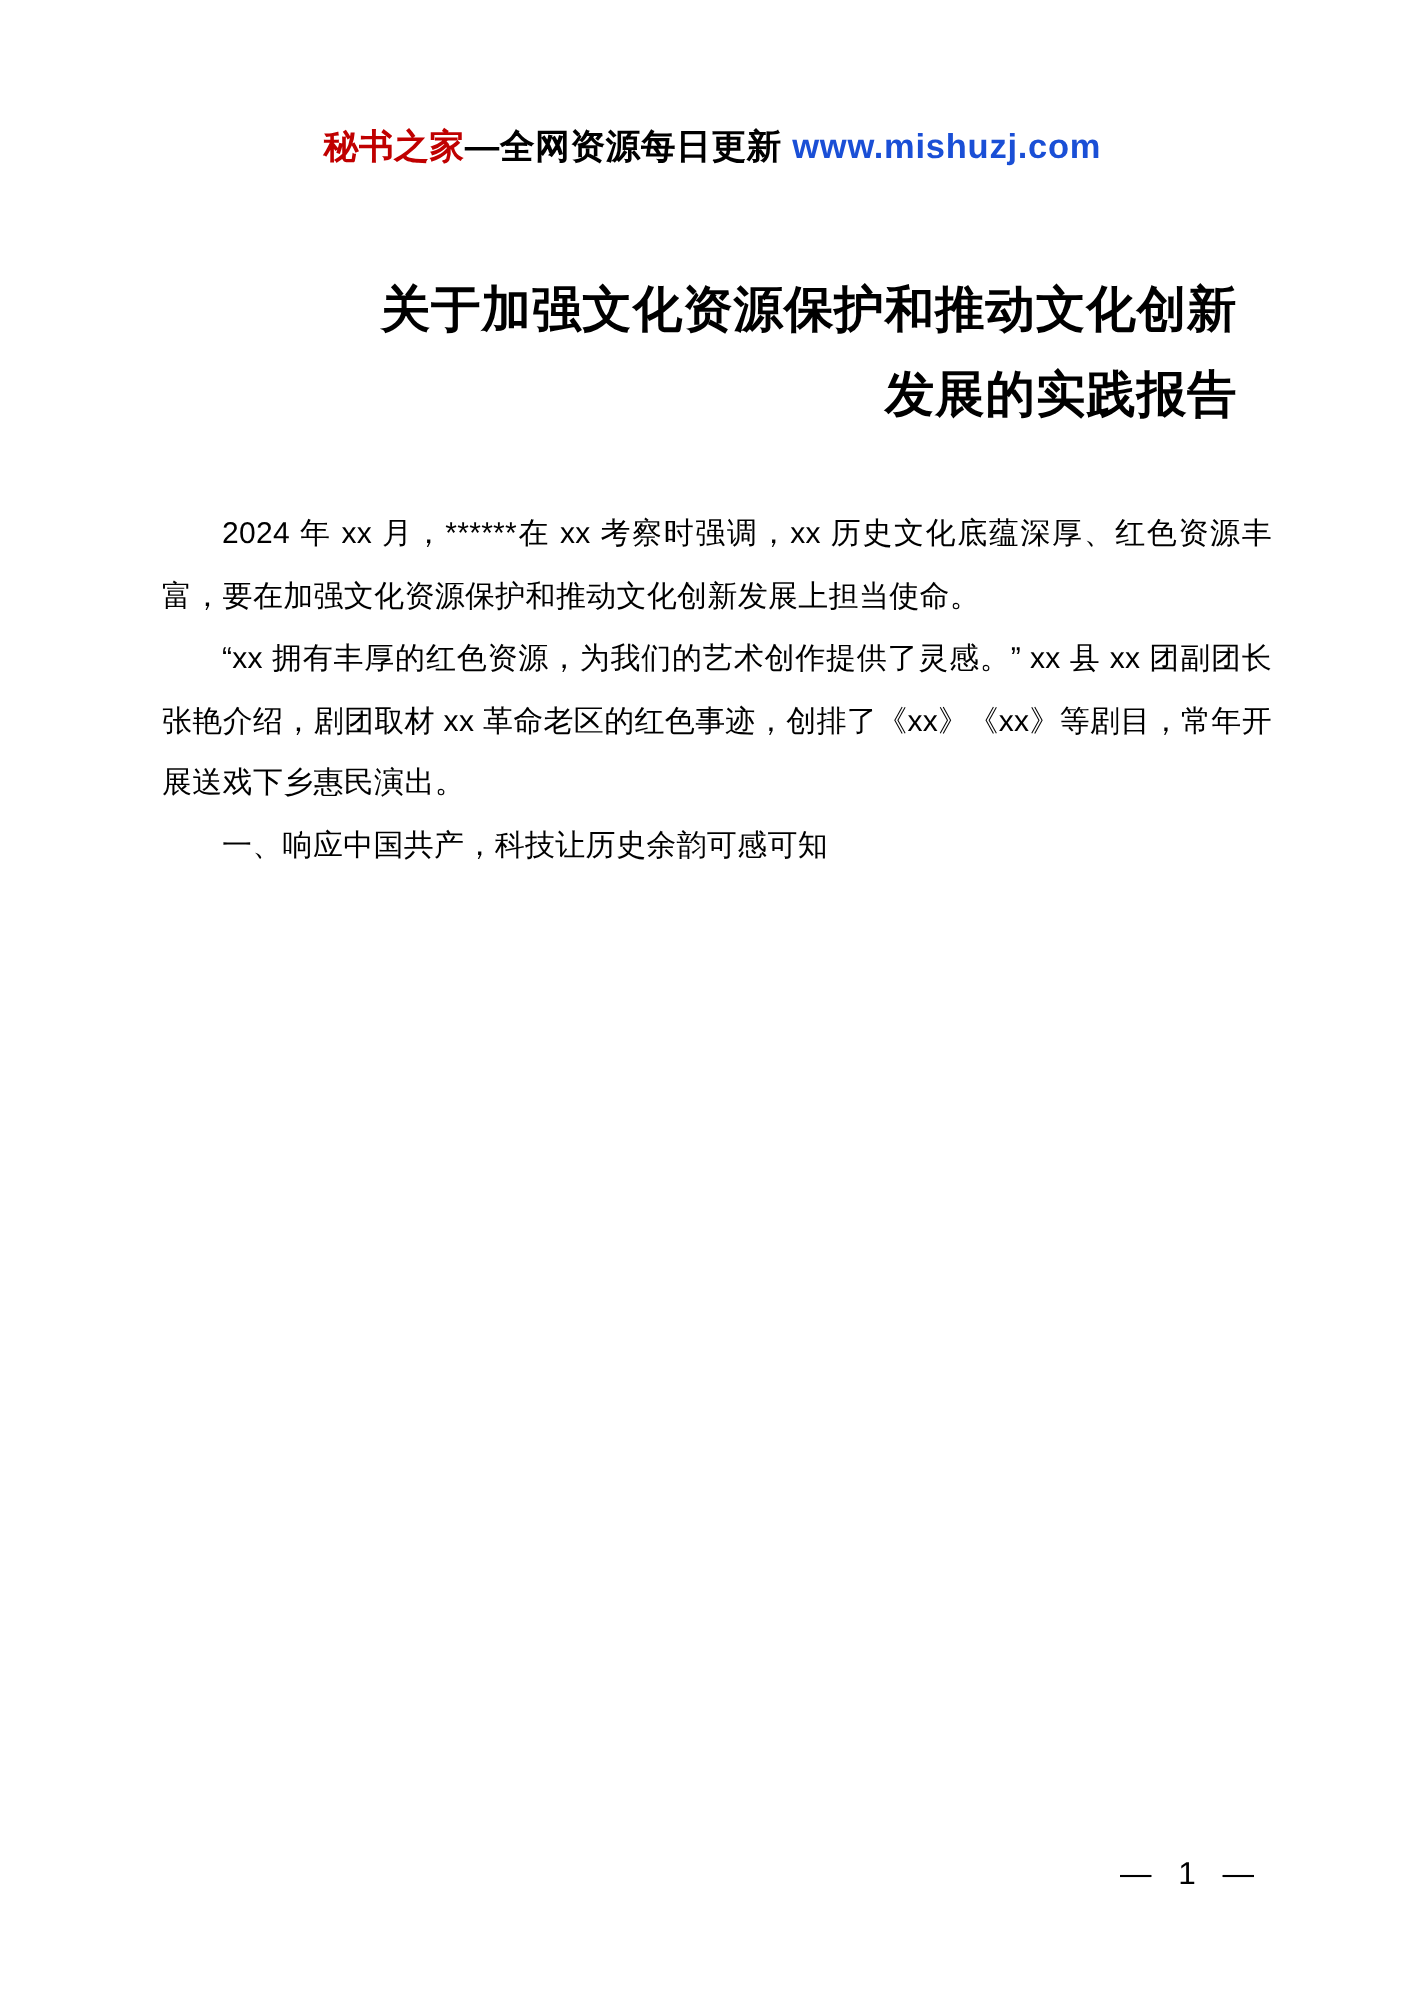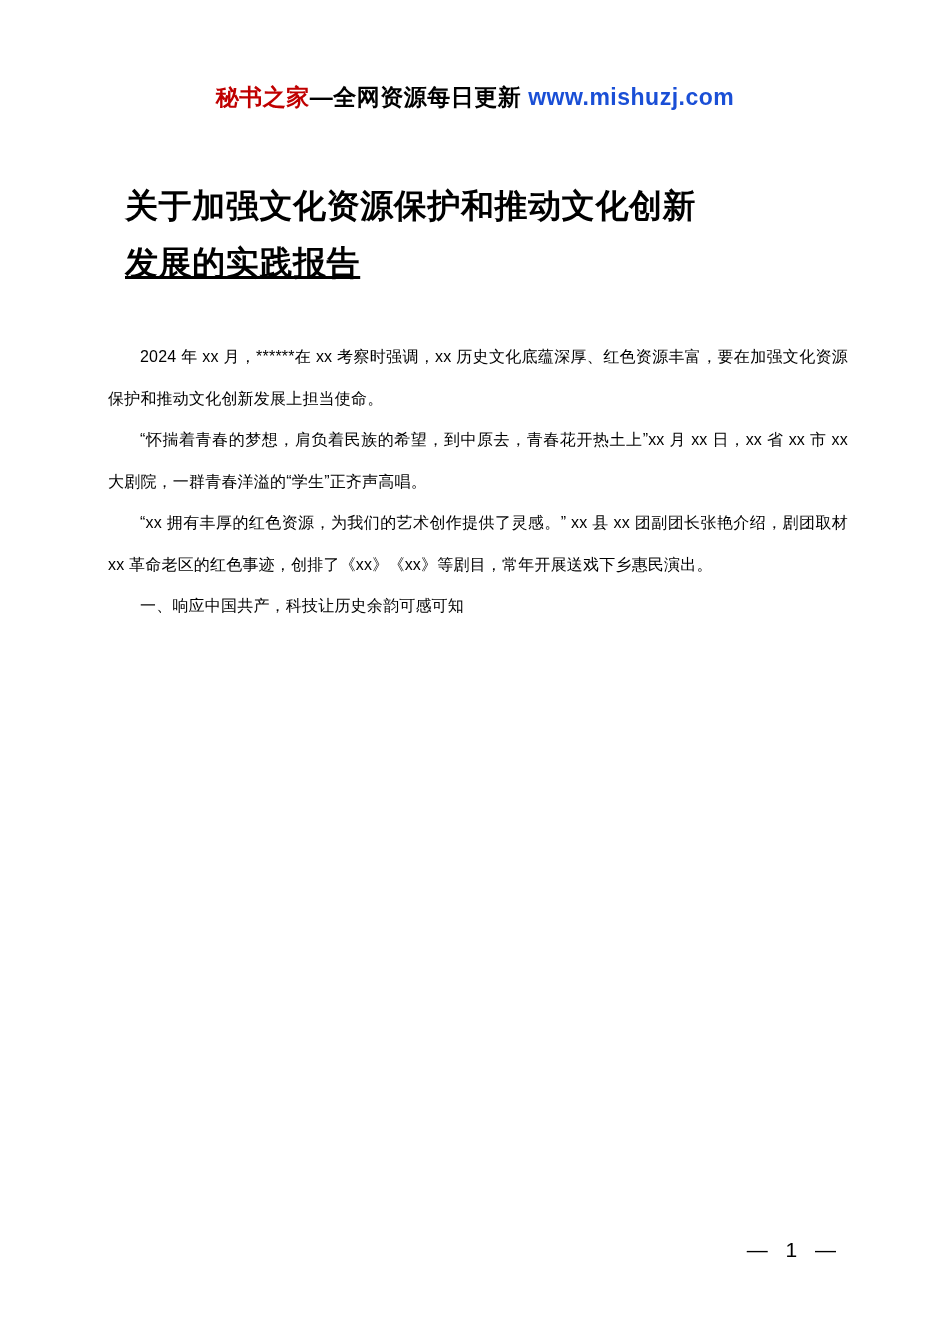--- a/index.html
+++ b/index.html
@@ -45,44 +45,43 @@
   .site-header .url {
     color: #1a4fd6;
   }
 
   
   .doc-title {
     position: absolute;
     top: 178px;
     left: 125px;
     width: 700px;
-    text-align: left;
+    text-align: right;
     font-family: "Liberation Sans", "DejaVu Sans", sans-serif;
     font-weight: bold;
     font-size: 33px;
     line-height: 1.72;
     letter-spacing: 0.6px;
     color: #000;
   }
   .doc-title .line2 {
     display: block;
-    text-decoration: underline;
   }
 
   
   .body-text {
     position: absolute;
     top: 336px;
     left: 108px;
     width: 740px;
   }
   .body-text p {
     margin: 0 0 0 0;
     font-family: "Liberation Sans", "DejaVu Sans", sans-serif;
-    font-size: 16px;
+    font-size: 20px;
     line-height: 41.5px;
     text-align: justify;
     text-justify: inter-ideograph;
     text-indent: 2em;
     letter-spacing: 0.2px;
     color: #000;
   }
 
   
   .page-number {
@@ -104,20 +103,19 @@
     <span class="brand">秘书之家</span><span class="tagline">—全网资源每日更新 </span><span class="url">www.mishuzj.com</span>
   </div>
 
   <div class="doc-title">
     <span class="line1">关于加强文化资源保护和推动文化创新</span>
     <span class="line2">发展的实践报告</span>
   </div>
 
   <div class="body-text">
     <p>2024 年 xx 月，******在 xx 考察时强调，xx 历史文化底蕴深厚、红色资源丰富，要在加强文化资源保护和推动文化创新发展上担当使命。</p>
-    <p>“怀揣着青春的梦想，肩负着民族的希望，到中原去，青春花开热土上”xx 月 xx 日，xx 省 xx 市 xx 大剧院，一群青春洋溢的“学生”正齐声高唱。</p>
     <p>“xx 拥有丰厚的红色资源，为我们的艺术创作提供了灵感。” xx 县 xx 团副团长张艳介绍，剧团取材 xx 革命老区的红色事迹，创排了《xx》《xx》等剧目，常年开展送戏下乡惠民演出。</p>
     <p>一、响应中国共产，科技让历史余韵可感可知</p>
   </div>
 
   <div class="page-number">— 1 —</div>
 
 </div>
 
 </body></html>

